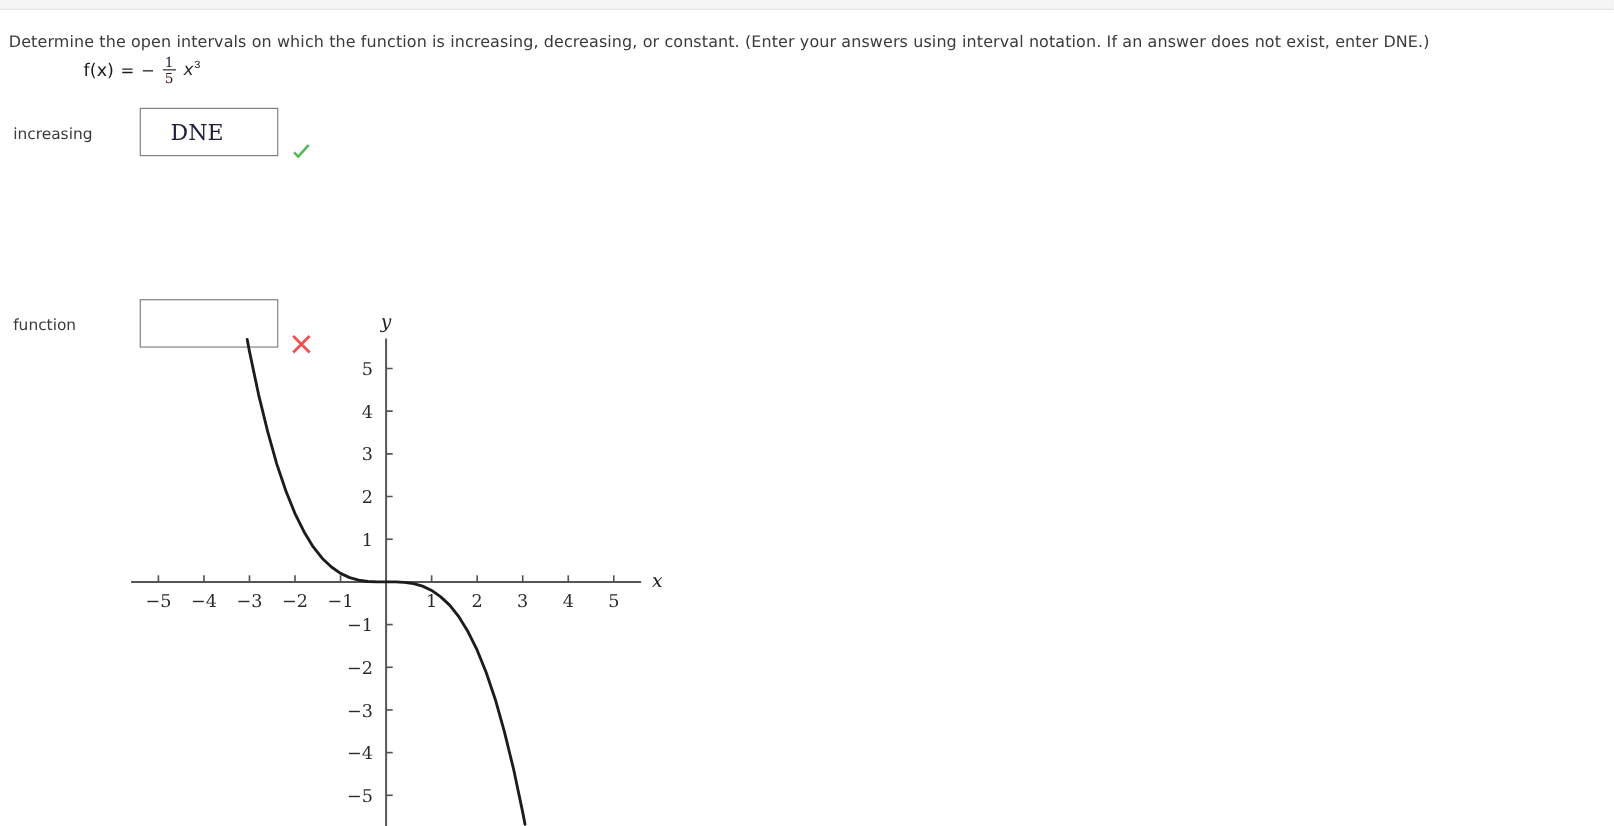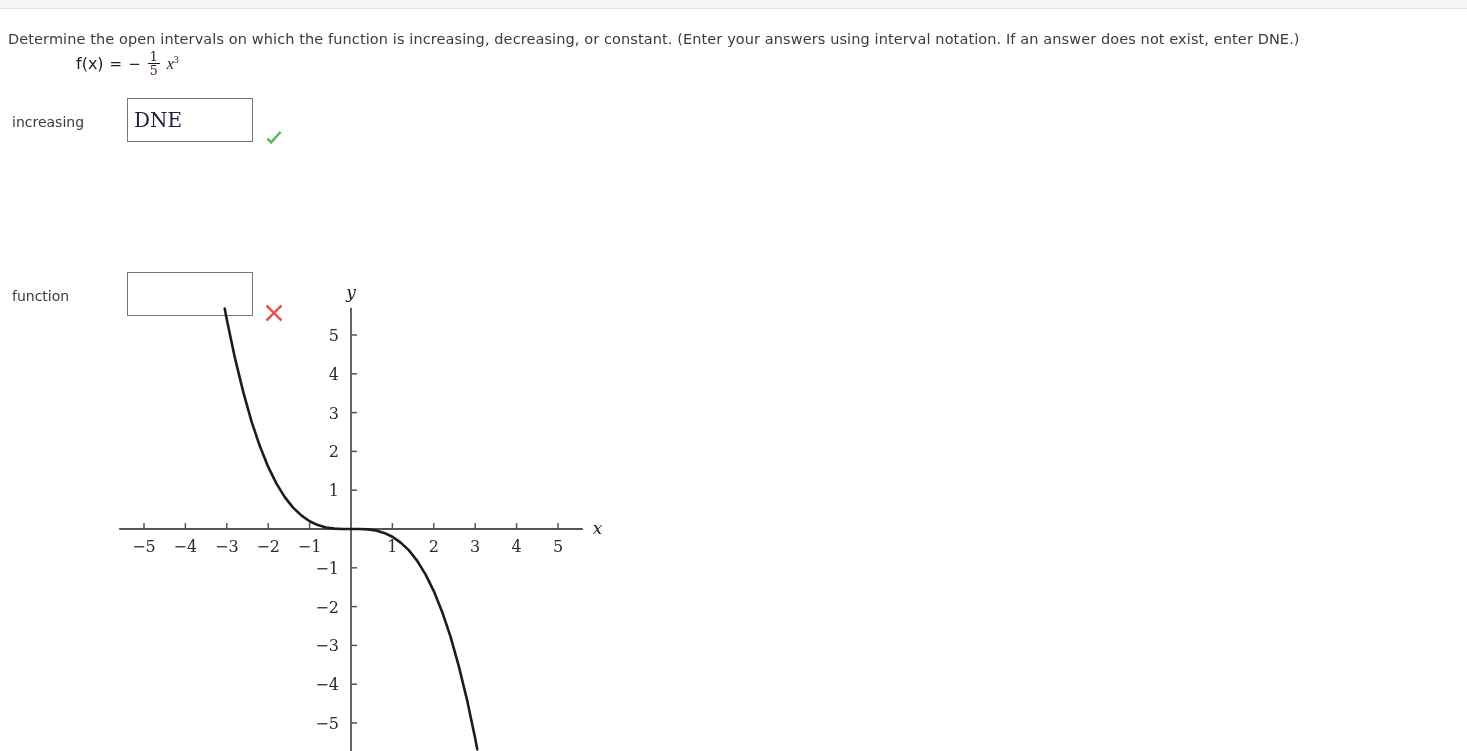--- a/index.html
+++ b/index.html
@@ -57,21 +57,21 @@
     flex-direction: column;
     align-items: center;
     font-size: 12.5px;
     line-height: 1.05;
     vertical-align: middle;
     margin: 0 1px;
   }
   .frac .num { padding: 0 2px; color: #1f1f3a; }
   .frac .den { padding: 0 2px; border-top: 1px solid #1c1c1c; color: #3a1010; }
   .xcube {
-    font-family: Liberation Serif, serif;
+    font-family: Liberation Mono, monospace;
     font-style: italic;
     font-size: 16px;
     position: relative;
   }
   .xcube sup {
     font-size: 10px;
     font-style: normal;
     vertical-align: super;
     line-height: 0;
   }
@@ -97,21 +97,21 @@
     position: absolute;
     left: 127px;
     width: 126px;
     height: 44px;
     box-sizing: border-box;
     border: 1px solid #767676;
     background: #ffffff;
     font-family: "DejaVu Serif", serif;
     font-size: 20px;
     color: #20203c;
-    padding: 0 6px;
+    padding: 0 27px;
     line-height: 42px;
     overflow: hidden;
     white-space: nowrap;
   }
   .mark {
     position: absolute;
     left: 264px;
     width: 20px;
     height: 20px;
   }

